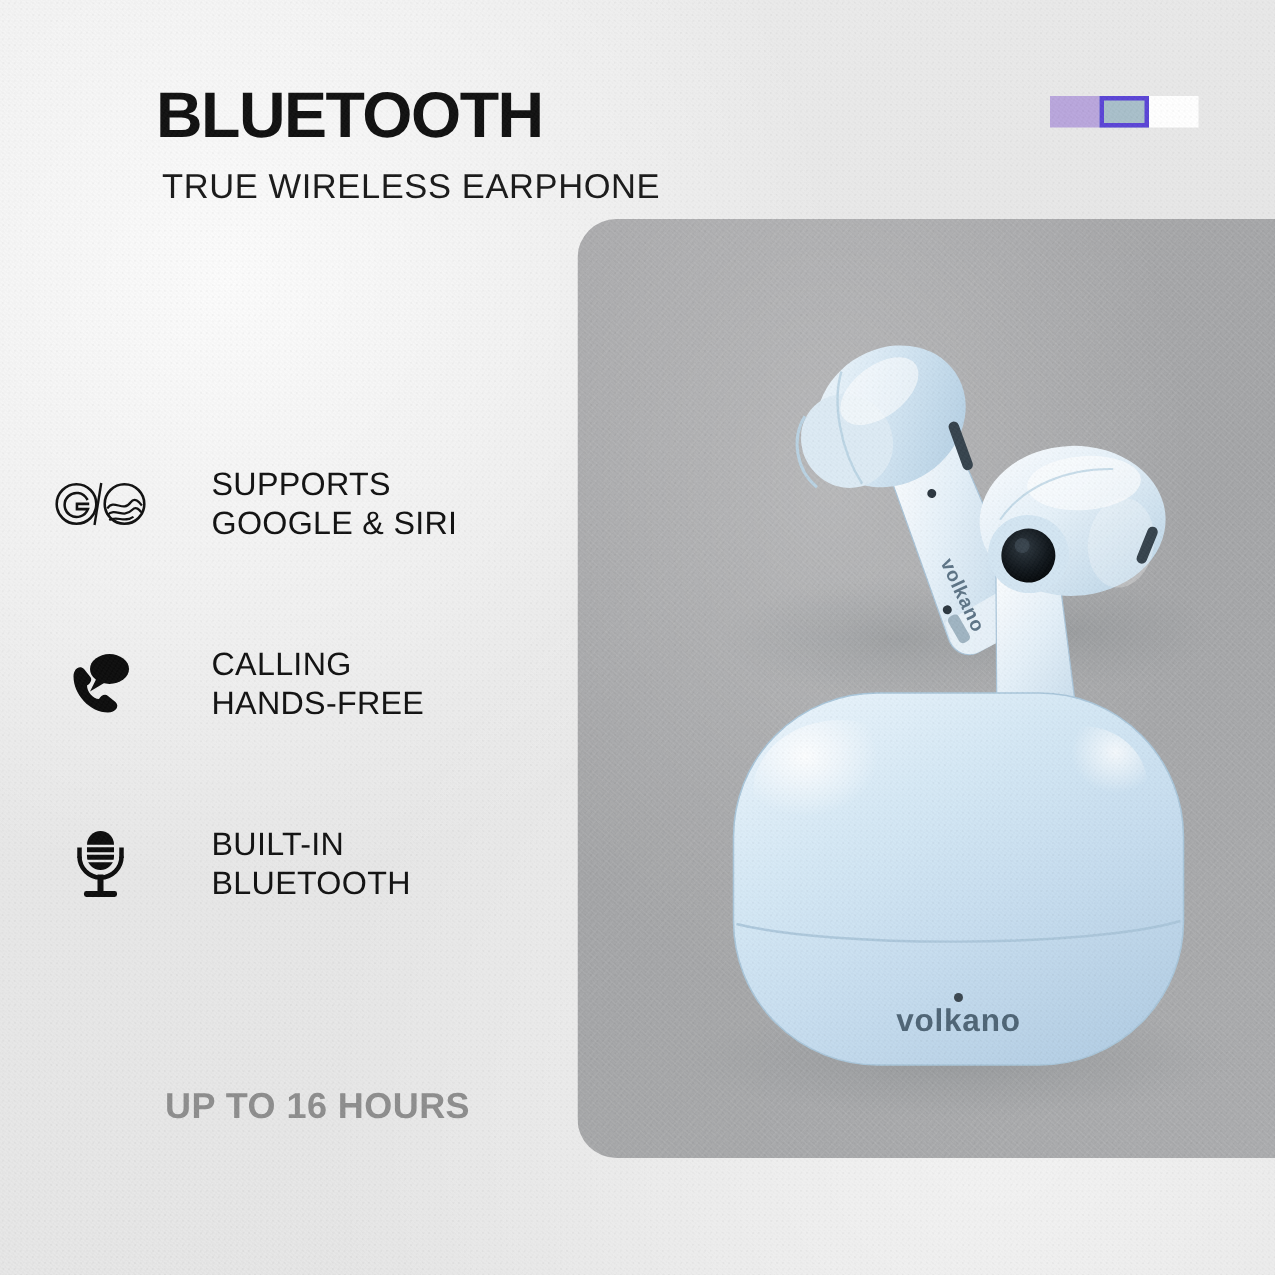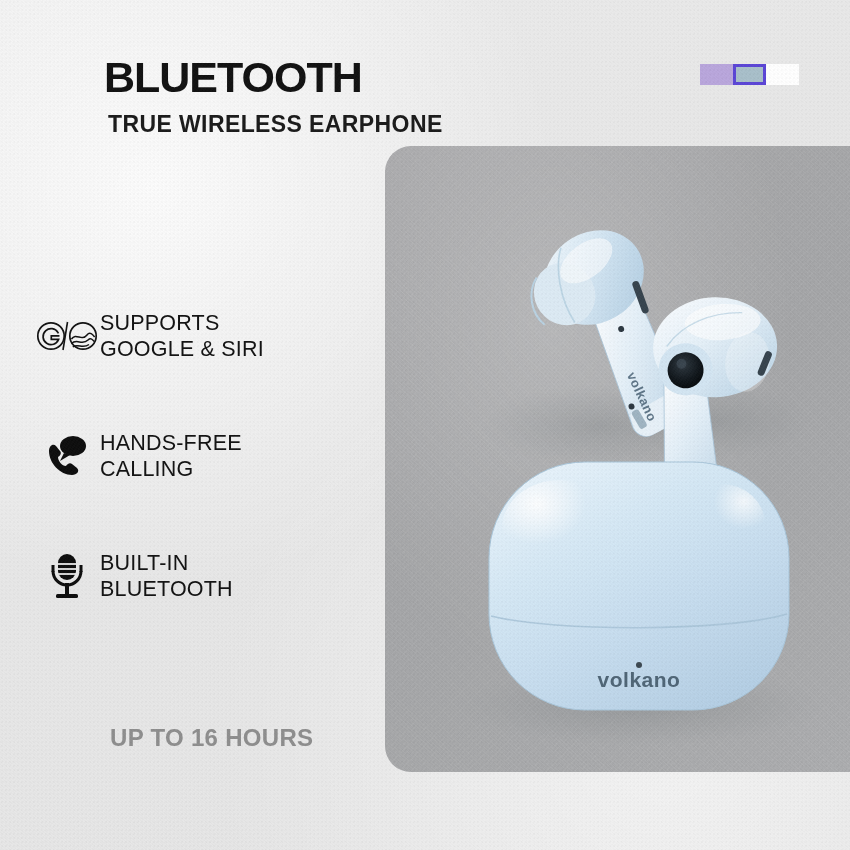--- a/index.html
+++ b/index.html
@@ -27,21 +27,21 @@
 
   
   .headline{
     position:absolute;left:104px;top:56px;
     font-size:43px;line-height:1;letter-spacing:-1px;
     font-weight:700;color:#111;white-space:nowrap;
   }
   .subhead{
     position:absolute;left:108px;top:113px;
     font-size:23px;line-height:1;letter-spacing:.4px;
-    font-weight:700;color:#1a1a1a;white-space:nowrap;
+    font-weight:400;color:#1a1a1a;white-space:nowrap;
   }
 
   
   .swatches{position:absolute;left:700px;top:64px;display:flex;}
   .sw{width:33px;height:21px;box-sizing:border-box;}
   .sw.sel{border:3px solid #5b45d6;}
 
   
   #panel{
     position:absolute;left:385px;top:146px;width:478px;height:626px;
@@ -52,21 +52,21 @@
     overflow:hidden;
   }
   #panel .ptex{
     position:absolute;inset:0;opacity:.5;
     background-image:
       repeating-linear-gradient(45deg, rgba(255,255,255,.035) 0 1px, rgba(0,0,0,.02) 1px 3px),
       repeating-linear-gradient(-45deg, rgba(255,255,255,.03) 0 1px, rgba(0,0,0,.015) 1px 4px);
   }
 
   
-  .feature{position:absolute;display:flex;align-items:center;}
+  .feature{position:absolute;display:flex;align-items:center;gap:41px;}
   .feat-ico{width:66px;flex:0 0 66px;display:flex;align-items:center;justify-content:center;color:#0d0d0d;}
   .feat-txt{font-size:21.5px;line-height:26px;font-weight:500;color:#121212;letter-spacing:.2px;}
   .feat-txt div{white-space:nowrap;}
 
   #f1{left:34px;top:310px;}
   #f2{left:34px;top:430px;}
   #f3{left:34px;top:550px;}
 
   
   .playtime{position:absolute;left:110px;top:723px;}
@@ -221,22 +221,22 @@
       <svg width="46" height="42" viewBox="0 0 46 42">
 
         <ellipse cx="29" cy="11" rx="13" ry="10" fill="#0d0d0d"></ellipse>
         <path d="M20,18 L16,26 L26,20 Z" fill="#0d0d0d"></path>
 
         <path d="M5,16 C5,11 9,8 12,11 L16,16 C18,18 16,21 14,22 C14,26 18,31 22,31
                  C23,29 26,27 28,29 L33,33 C36,36 33,40 28,40 C16,40 5,28 5,16 Z" fill="#0d0d0d"></path>
       </svg>
     </div>
     <div class="feat-txt">
+      <div>CALLING</div>
       <div>HANDS-FREE</div>
-      <div>CALLING</div>
     </div>
   </div>
 
   <div class="feature" id="f3">
     <div class="feat-ico">
       <svg width="40" height="48" viewBox="0 0 40 48">
 
         <rect x="11" y="2" width="18" height="26" rx="9" fill="#0d0d0d"></rect>
 
         <line x1="9" y1="12" x2="31" y2="12" stroke="#e9e9e9" stroke-width="1.8"></line>

